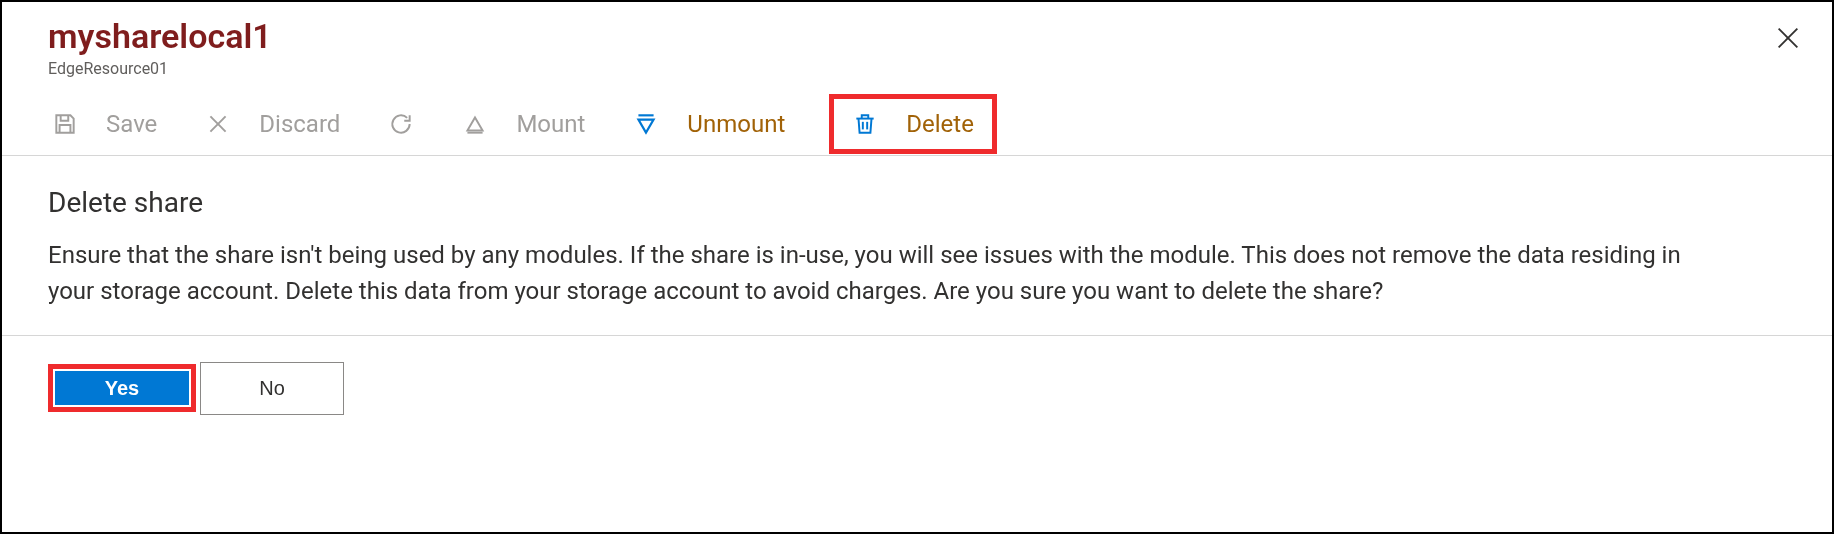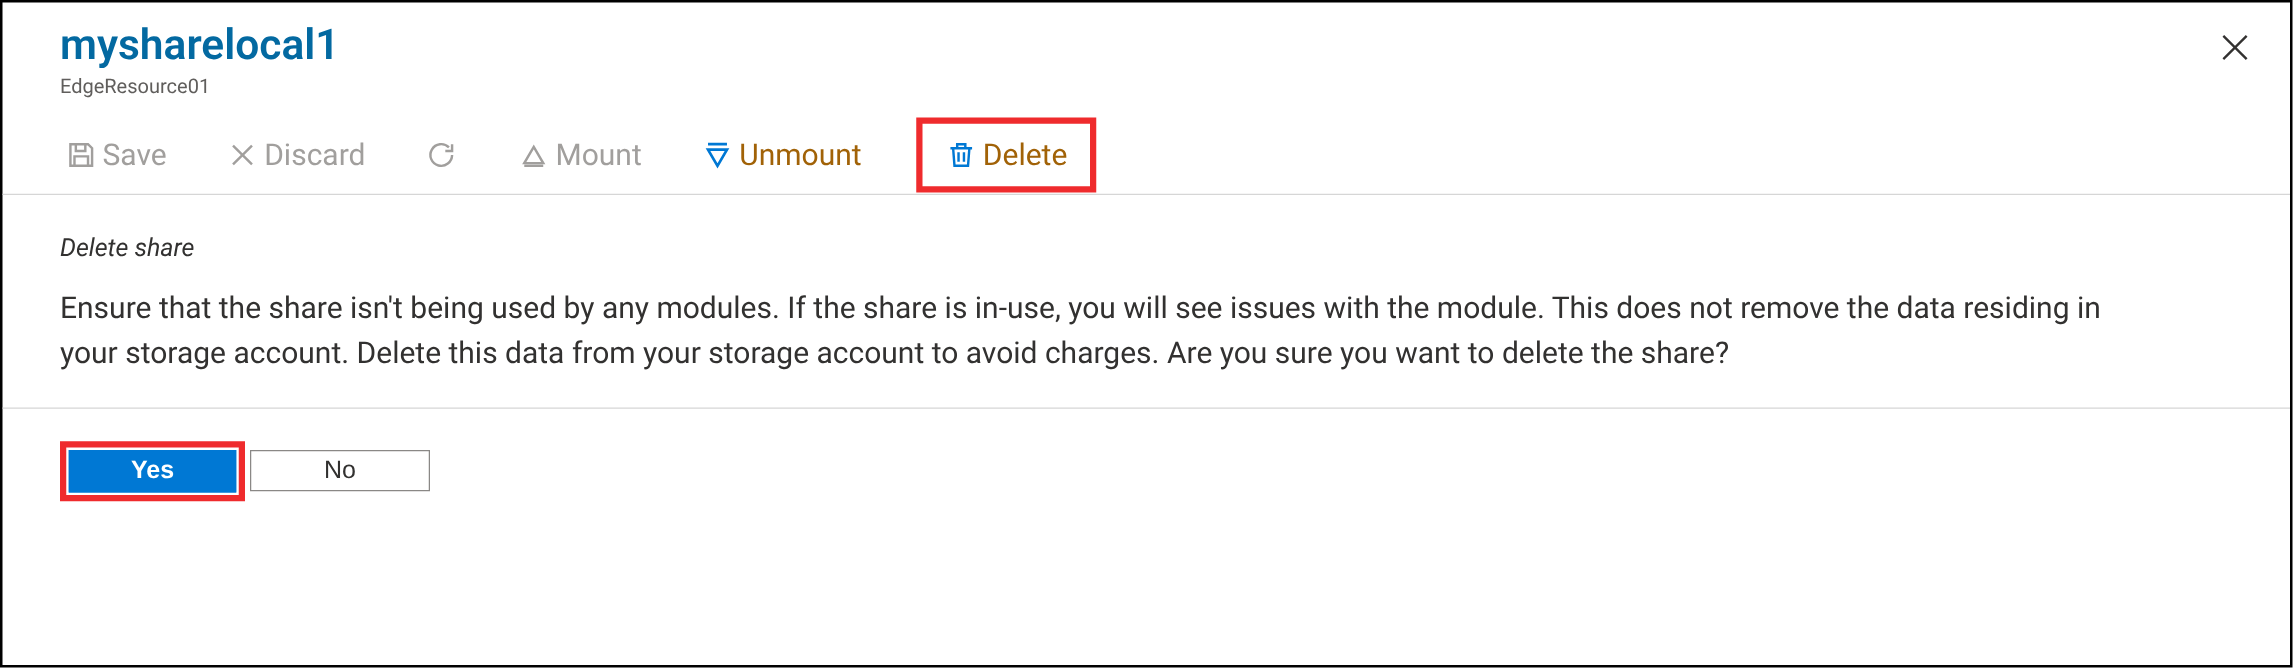--- a/index.html
+++ b/index.html
@@ -18,21 +18,21 @@
     display: flex;
     flex-direction: column;
   }
   .header {
     padding: 14px 46px 8px 46px;
     position: relative;
   }
   .title {
     font-size: 34px;
     font-weight: 600;
-    color: #0369a1;
+    color: #7f1d1d;
     line-height: 1.2;
     margin: 0;
   }
   .subtitle {
     font-size: 16px;
     color: #605e5c;
     margin-top: 2px;
   }
   .close-btn {
     position: absolute;
@@ -50,21 +50,21 @@
     align-items: center;
     padding: 0 46px;
     height: 62px;
     border-bottom: 1px solid #d6d6d6;
     gap: 40px;
     margin-top: 8px;
   }
   .tool-btn {
     display: flex;
     align-items: center;
-    gap: 4px;
+    gap: 28px;
     font-size: 24px;
     color: #a19f9d;
     cursor: default;
     height: 48px;
     padding: 0 4px;
     justify-content: flex-end;
   }
   .tool-btn.enabled {
     color: #a16207;
     cursor: pointer;
@@ -85,42 +85,41 @@
     display: flex;
     align-items: center;
   }
 
   .content {
     padding: 30px 46px 26px 46px;
     border-bottom: 1px solid #d6d6d6;
     flex: 0 0 auto;
   }
   .content-title {
-    font-size: 20px;
+    font-size: 28px;
     color: #323130;
     margin: 0 0 18px 0;
     font-weight: 400;
-    font-style: italic;
   }
   .content-body {
     font-size: 24px;
     line-height: 1.5;
     color: #323130;
     max-width: 1680px;
   }
 
   .footer {
     padding: 26px 46px;
     display: flex;
     gap: 4px;
     align-items: center;
   }
   .btn {
     min-width: 144px;
-    height: 33px;
+    height: 53px;
     font-size: 20px;
     border: 1px solid #8a8886;
     background: #fff;
     color: #323130;
     display: inline-flex;
     align-items: center;
     justify-content: center;
     cursor: pointer;
   }
   .btn.primary {

